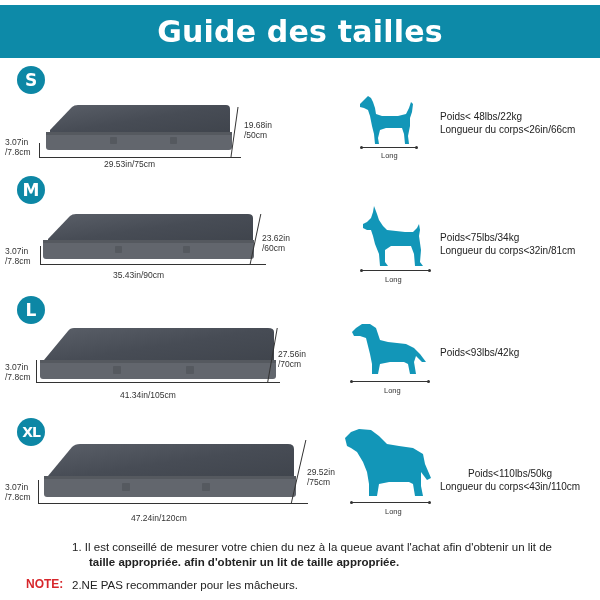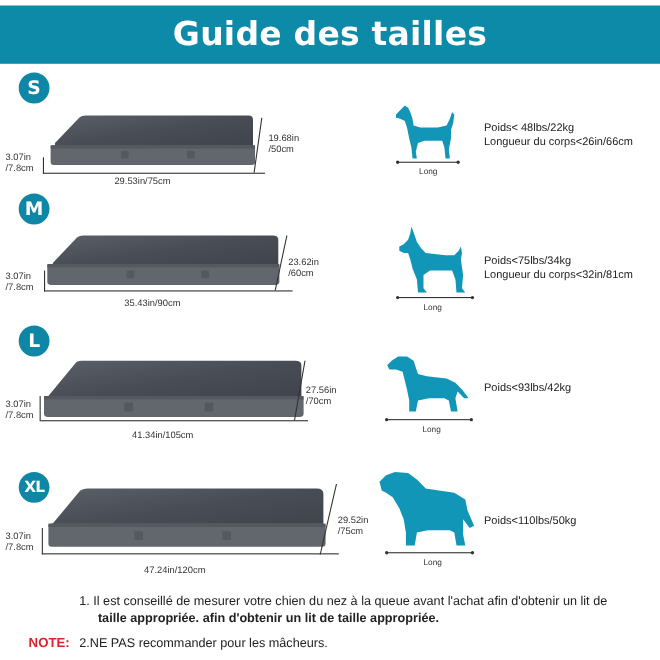--- a/index.html
+++ b/index.html
@@ -195,21 +195,21 @@
     </svg>
   </div>
   <div class="long-line" style="left:351px; top:381px; width:78px;"></div>
   <div class="long-label" style="left:384px; top:386px;">Long</div>
   <div class="spec" style="left:440px; top:346px;">
     <div>Poids&lt;93lbs/42kg</div>
   </div>
 </div>
 
 <div class="size-row" style="top:0;">
-  <div class="badge xl" style="left:17px; top:429px;">XL</div>
+  <div class="badge xl" style="left:17px; top:418px;">XL</div>
   <div class="bed" style="left:40px; top:442px;">
     <svg width="260" height="58" viewBox="0 0 260 58">
       <defs>
         <linearGradient id="topXL" x1="0" y1="0" x2="1" y2="1">
           <stop offset="0" stop-color="#5a5f68"></stop>
             <stop offset="0.5" stop-color="#474c55"></stop>
             <stop offset="1" stop-color="#3f444c"></stop>
         </linearGradient>
       </defs>
       <path d="M8 34 L32 5 Q35 2 40 2 L248 2 Q254 2 254 7 L254 38 L8 38 Z" fill="url(#topXL)"></path>
@@ -234,20 +234,21 @@
 
   <div class="dog" style="left:343px; top:428px;">
     <svg width="92" height="70" viewBox="0 0 92 70">
       <path fill="#1296b8" d="M2 10 L8 4 L16 1 L28 2 L36 8 L44 16 L56 18 L70 20 L80 26 L82 36 L88 50 L84 52 L78 44 L78 58 L80 68 L72 68 L70 56 L66 54 L46 54 L36 56 L34 68 L26 68 L26 56 L24 44 L20 34 L14 24 L8 20 L4 18 Z"></path>
     </svg>
   </div>
   <div class="long-line" style="left:351px; top:502px; width:79px;"></div>
   <div class="long-label" style="left:385px; top:507px;">Long</div>
   <div class="spec" style="left:440px; top:467px;text-align:center;">
     <div>Poids&lt;110lbs/50kg</div>
+    <div>Longueur du corps&lt;43in/110cm</div>
   </div>
 </div>
 
 <div class="note">
   <span class="note-label">NOTE:</span>
   <div class="note-item" style="top:0;">
     <span>1. Il est conseillé de mesurer votre chien du nez à la queue avant l'achat afin d'obtenir un lit de</span>
     <span class="indent">taille appropriée. afin d'obtenir un lit de taille appropriée.</span>
   </div>
   <div class="note-item" style="top:38px;">

